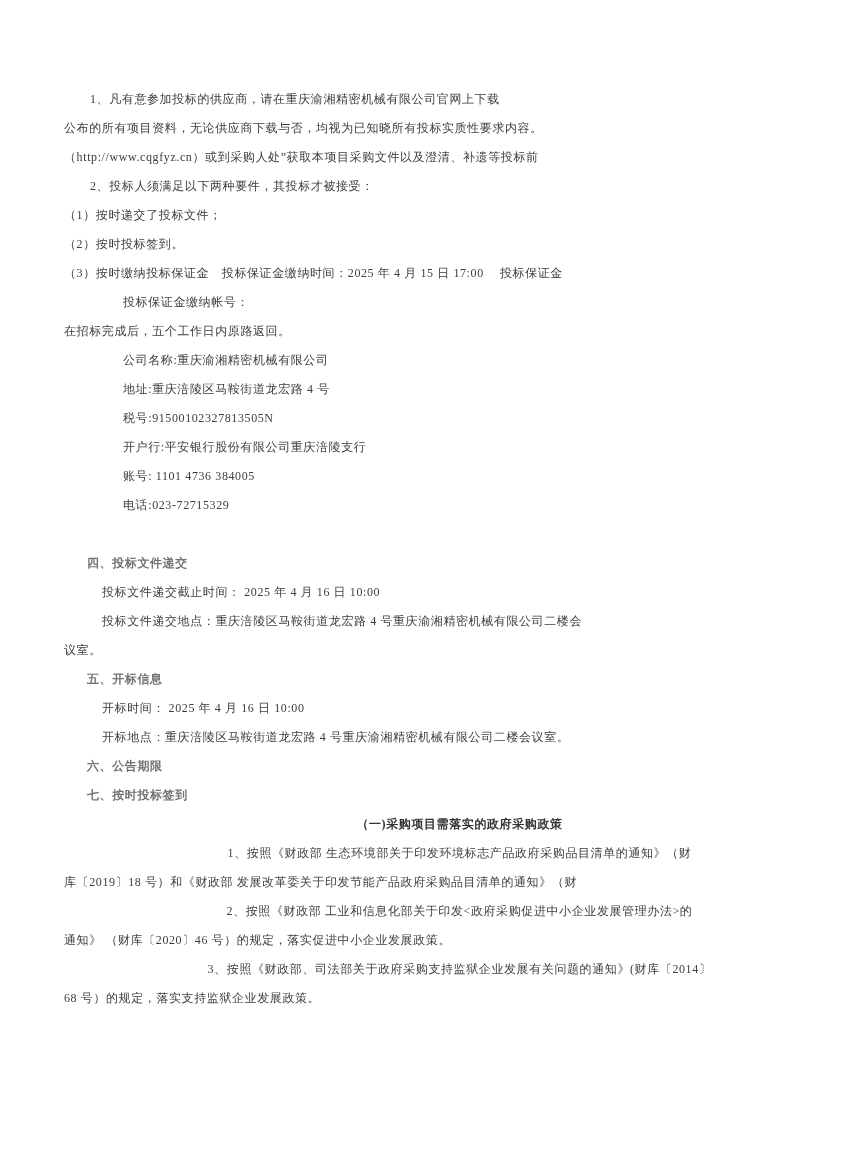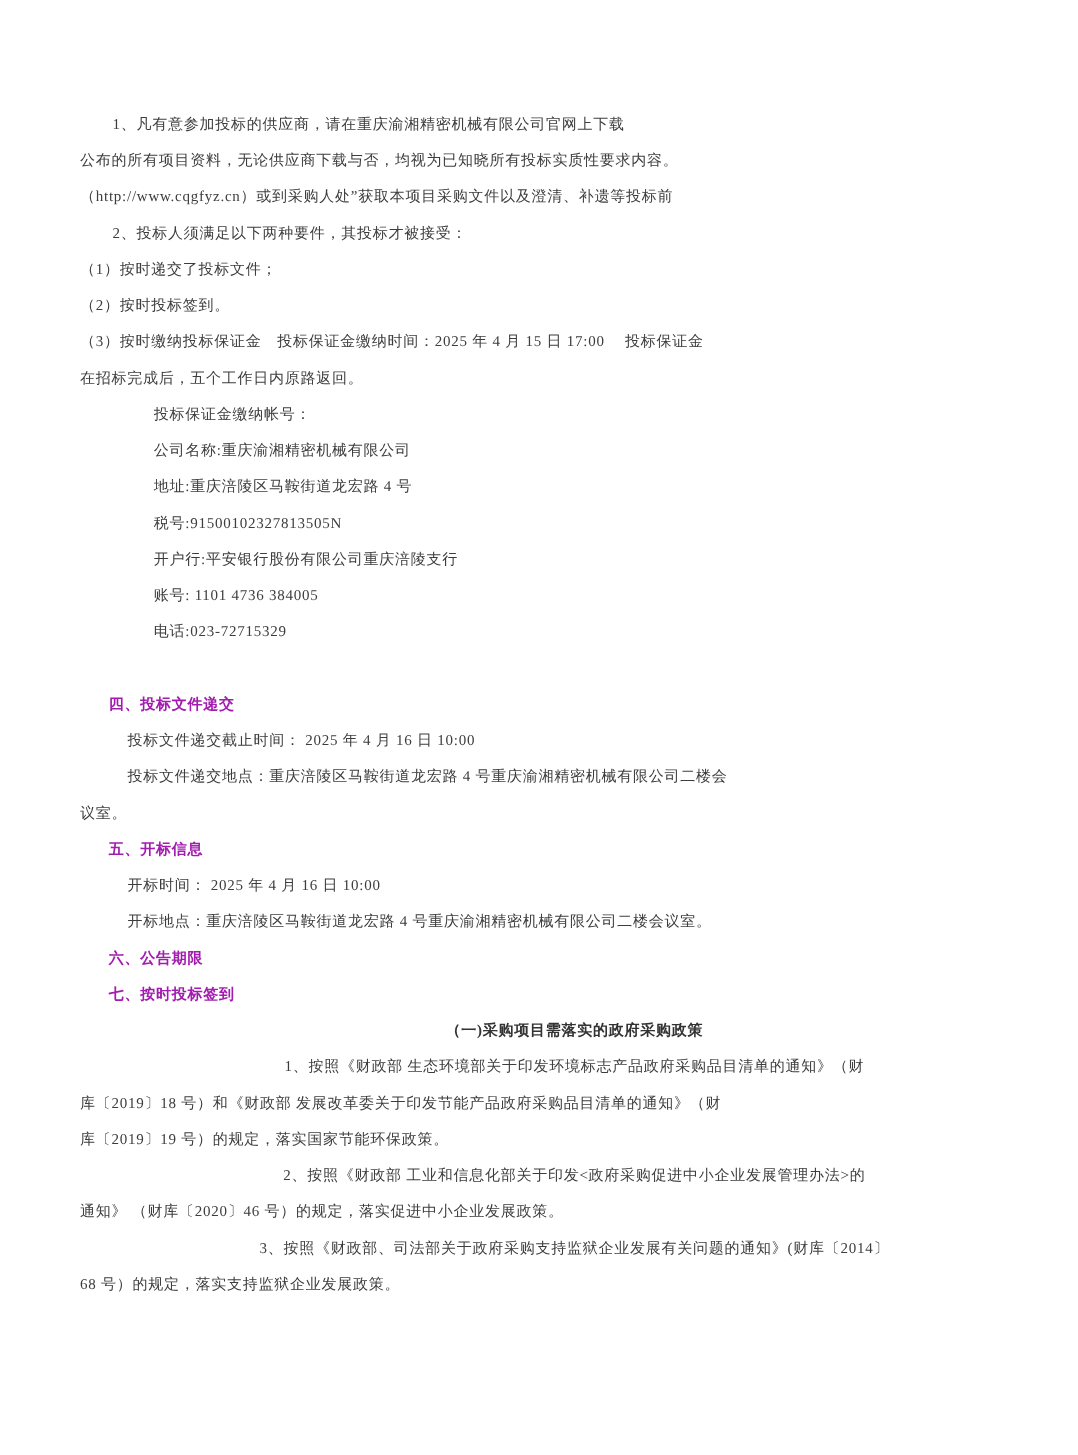--- a/index.html
+++ b/index.html
@@ -21,41 +21,41 @@
     line-height: 29px;
     color: #3d3d3d;
   }
   .line {
     white-space: pre;
     height: 29px;
   }
   .ind-num    { padding-left: 28px; }   
   .ind-0      { padding-left: 2px;  }   
   .ind-bank   { padding-left: 61px; }   
-  .ind-head   { padding-left: 25px; font-weight: bold; color: #a21caf; }
+  .ind-head   { padding-left: 25px; font-weight: bold; color: #737373; }
   .ind-sub    { padding-left: 40px; }   
   .ind-self   { padding-left: 48px; }   
   .ind-policy { padding-left: 55px; text-align: center; }   
   .ind-policy.bold { font-weight: bold; color: #333333; }
   .spacer { height: 29px; }
 </style>
 </head>
 <body>
 
 <div class="page">
 
   <div class="line ind-num">1、凡有意参加投标的供应商，请在重庆渝湘精密机械有限公司官网上下载</div>
   <div class="line ind-0">公布的所有项目资料，无论供应商下载与否，均视为已知晓所有投标实质性要求内容。</div>
   <div class="line ind-0">（http://www.cqgfyz.cn）或到采购人处”获取本项目采购文件以及澄清、补遗等投标前</div>
   <div class="line ind-num">2、投标人须满足以下两种要件，其投标才被接受：</div>
   <div class="line ind-0">（1）按时递交了投标文件；</div>
   <div class="line ind-0">（2）按时投标签到。</div>
   <div class="line ind-0">（3）按时缴纳投标保证金　投标保证金缴纳时间：2025 年 4 月 15 日 17:00　 投标保证金</div>
+  <div class="line ind-bank">投标保证金缴纳帐号：</div>
   <div class="line ind-0">在招标完成后，五个工作日内原路返回。</div>
-  <div class="line ind-bank">投标保证金缴纳帐号：</div>
   <div class="line ind-bank">公司名称:重庆渝湘精密机械有限公司</div>
   <div class="line ind-bank">地址:重庆涪陵区马鞍街道龙宏路 4 号</div>
   <div class="line ind-bank">税号:91500102327813505N</div>
   <div class="line ind-bank">开户行:平安银行股份有限公司重庆涪陵支行</div>
   <div class="line ind-bank">账号: 1101 4736 384005</div>
   <div class="line ind-bank">电话:023-72715329</div>
 
   <div class="spacer"></div>
 
   <div class="line ind-head">四、投标文件递交</div>
@@ -66,19 +66,18 @@
   <div class="line ind-head">五、开标信息</div>
   <div class="line ind-sub">开标时间： 2025 年 4 月 16 日 10:00</div>
   <div class="line ind-sub">开标地点：重庆涪陵区马鞍街道龙宏路 4 号重庆渝湘精密机械有限公司二楼会议室。</div>
 
   <div class="line ind-head">六、公告期限</div>
 
   <div class="line ind-head">七、按时投标签到</div>
   <div class="line ind-policy bold">（一)采购项目需落实的政府采购政策</div>
   <div class="line ind-policy">1、按照《财政部 生态环境部关于印发环境标志产品政府采购品目清单的通知》（财</div>
   <div class="line ind-0">库〔2019〕18 号）和《财政部 发展改革委关于印发节能产品政府采购品目清单的通知》（财</div>
-  <div class="line ind-0">库〔2019〕19 号）的规定，落实国家节能环保政策。</div>
   <div class="line ind-policy">2、按照《财政部 工业和信息化部关于印发&lt;政府采购促进中小企业发展管理办法&gt;的</div>
   <div class="line ind-0">通知》 （财库〔2020〕46 号）的规定，落实促进中小企业发展政策。</div>
   <div class="line ind-policy">3、按照《财政部、司法部关于政府采购支持监狱企业发展有关问题的通知》(财库〔2014〕</div>
   <div class="line ind-0">68 号）的规定，落实支持监狱企业发展政策。</div>
 
 </div>
 
 </body></html>

